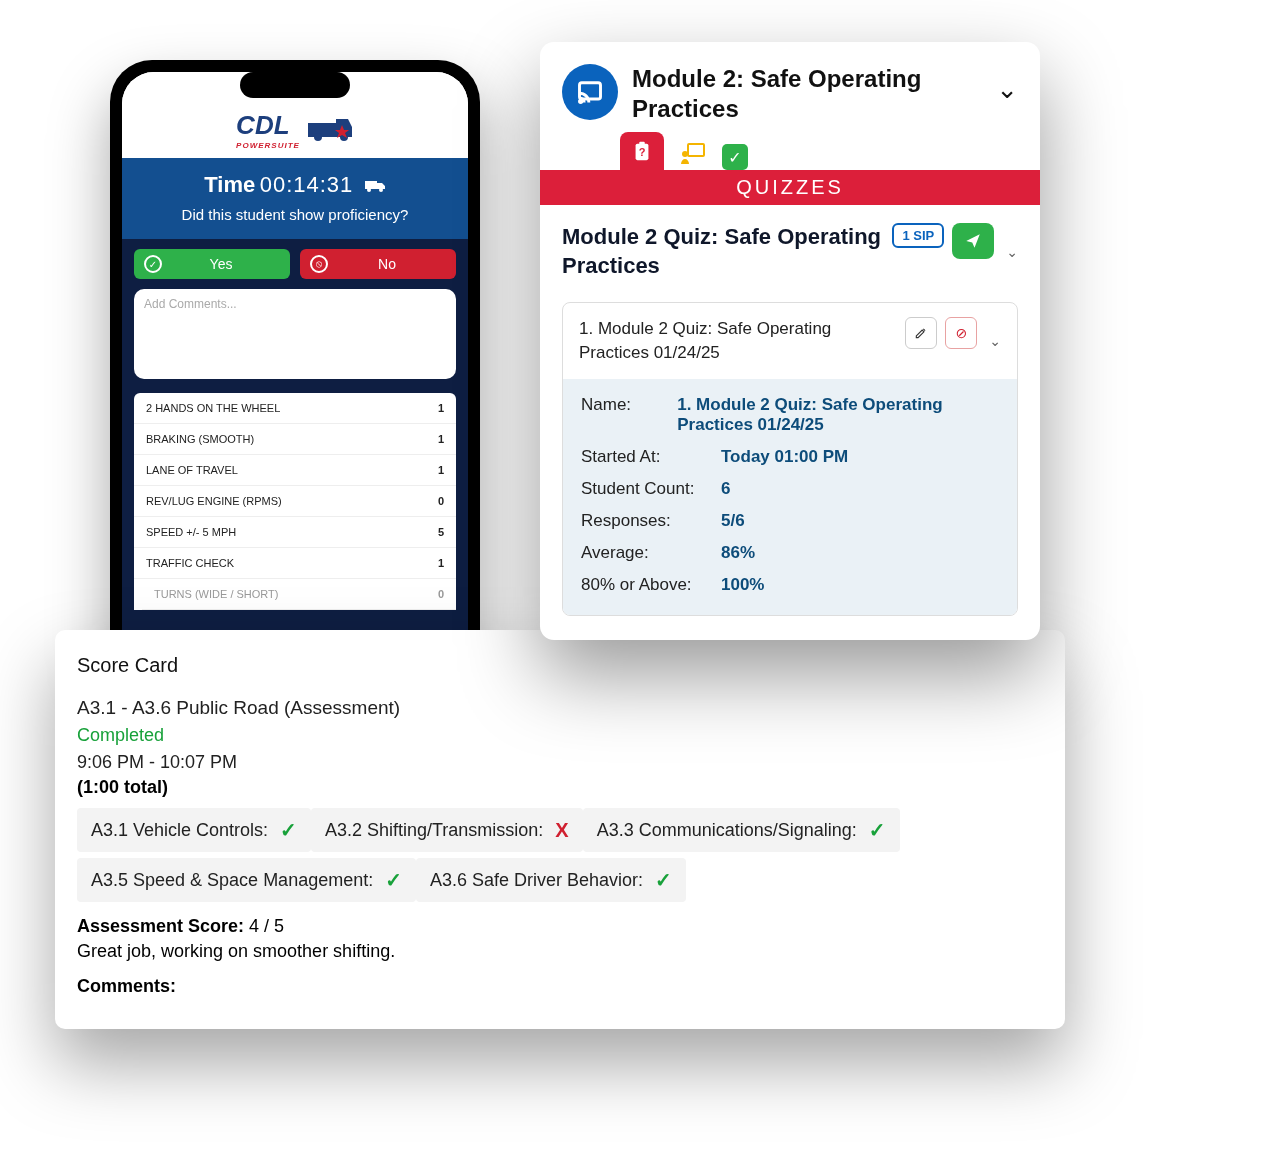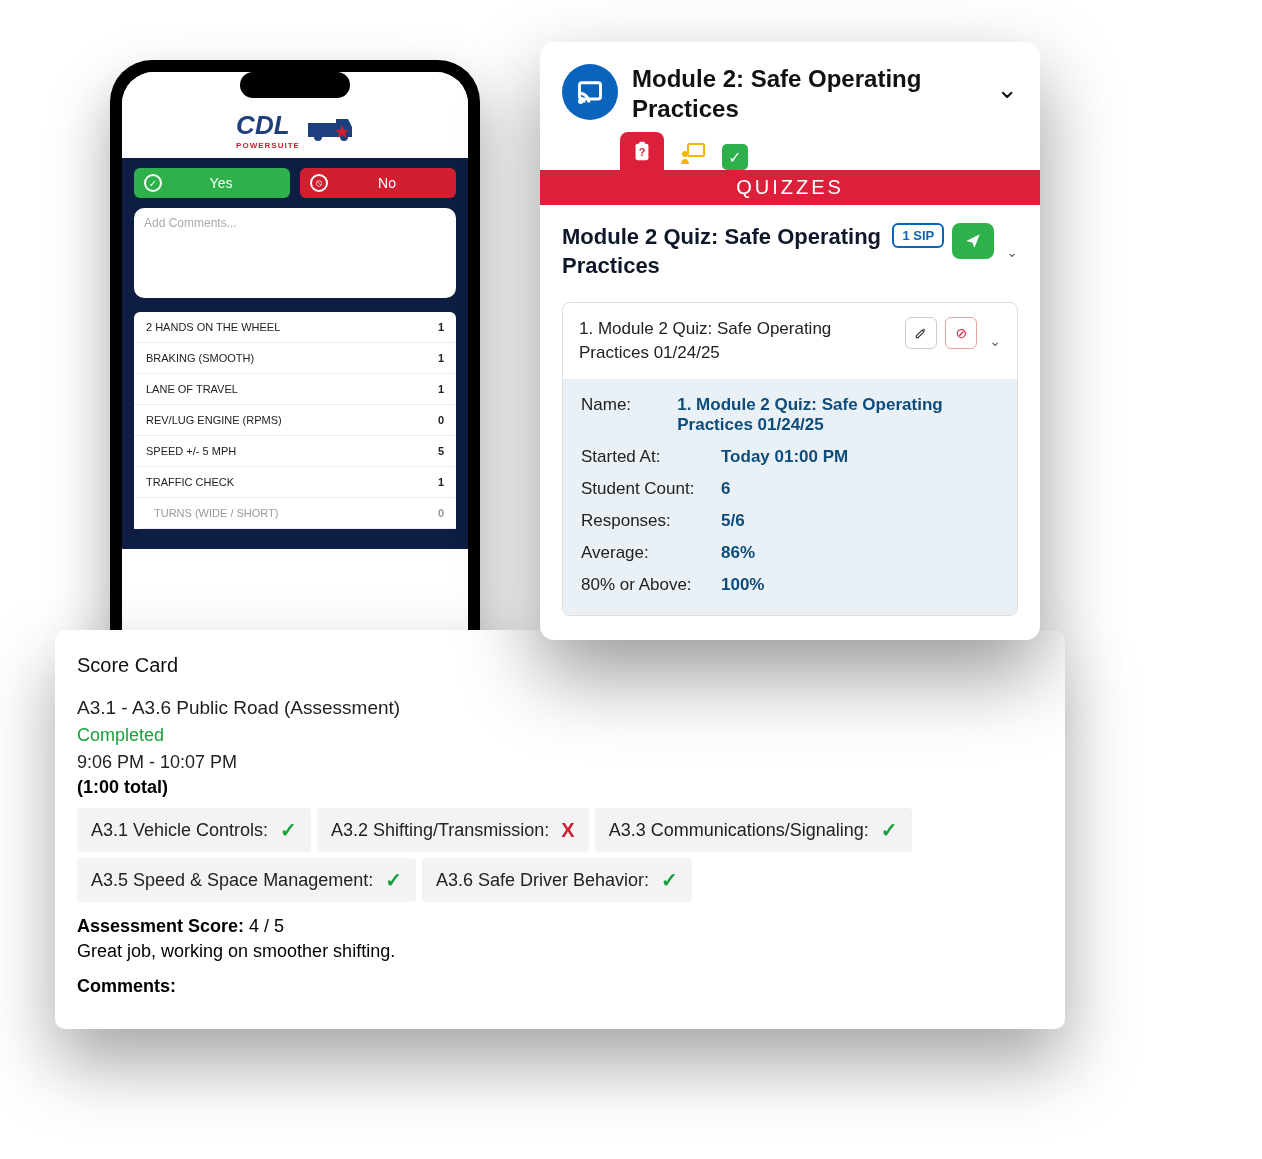--- a/index.html
+++ b/index.html
@@ -42,21 +42,21 @@
     background: #fff;
     height: 86px;
     display: flex;
     align-items: flex-end;
     justify-content: center;
     padding-bottom: 8px;
   }
   .logo { display: flex; align-items: center; gap: 6px; }
   .logo-text { font-family: Arial Black, Arial, sans-serif; font-weight: 900; font-size: 26px; font-style: italic; }
   .logo-blue { color:#1d3f7d; }
-  .logo-sub { font-family: Arial Black, Arial, sans-serif; font-size:8px; letter-spacing:1px; color:#d02030; font-weight:900;}
+  .logo-sub { font-family: Arial Black, Arial, sans-serif; font-size:8px; letter-spacing:1px; color:#d02030; font-style: italic; font-weight:900;}
   .logo-truck { width:48px; height:30px; }
   .phone-dark {
     background: #0e1e42;
     padding-bottom: 20px;
   }
   .time-bar {
     background: #134f90;
     color: #fff;
     text-align: center;
     padding: 14px 8px 16px;
@@ -107,21 +107,21 @@
     border-radius:10px;
     padding:24px 22px 32px;
     box-shadow: 0 35px 70px rgba(0,0,0,0.35);
     z-index:2;
   }
   .sc-title { font-size:20px; font-weight:500; margin-bottom:20px; color:#111;}
   .sc-sub { font-size:19px; color:#222; }
   .sc-completed { color:#18a13a; font-size:18px; margin-top:6px;}
   .sc-time { font-size:18px; color:#222; margin-top:6px;}
   .sc-total { font-weight:700; font-size:18px; margin-top:4px; margin-bottom:10px;}
-  .sc-row { display:flex; gap:6px; margin-top:6px;}
+  .sc-row { display:flex; margin-top:6px;}
   .sc-cell {
     background:#f3f3f3;
     border-radius:4px;
     padding:10px 14px;
     display:flex;
     align-items:center;
     font-size:18px;
     color:#222;
   }
   .sc-cell .mark { margin-left:12px; font-weight:700; font-size:20px;}
@@ -194,20 +194,35 @@
         <svg class="logo-truck" viewBox="0 0 48 30">
           <path d="M2 8 L30 8 L30 4 L42 4 L46 12 L46 22 L2 22 Z" fill="#1d3f7d"></path>
           <circle cx="12" cy="22" r="4" fill="#1d3f7d"></circle>
             <circle cx="38" cy="22" r="4" fill="#1d3f7d"></circle>
           <polygon points="36,10 38,15 43,15 39,18 41,23 36,20 31,23 33,18 29,15 34,15" fill="#d02030"></polygon>
         </svg>
       </div>
     </div>
 
     <div class="phone-dark">
+      <div class="time-bar">
+        <div>
+          <span class="time-label">Time</span>
+          <span> </span>
+          <span class="time-value">00:14:31</span>
+          <span class="truck-icon">
+            <svg width="22" height="14" viewBox="0 0 22 14">
+                <path d="M1 2h12v8H1zM13 4h5l3 3v3h-8z" fill="#fff"></path>
+                <circle cx="5" cy="11" r="2" fill="#fff"></circle>
+                <circle cx="17" cy="11" r="2" fill="#fff"></circle>
+              </svg>
+          </span>
+        </div>
+        <div class="prompt">Did this student show proficiency?</div>
+      </div>
 
       <div class="yn-row">
         <div class="yn-btn yes">
           <span class="sym">✓</span>
           <span class="lbl">Yes</span>
         </div>
         <div class="yn-btn no">
           <span class="sym">⦸</span>
           <span class="lbl">No</span>
         </div>

